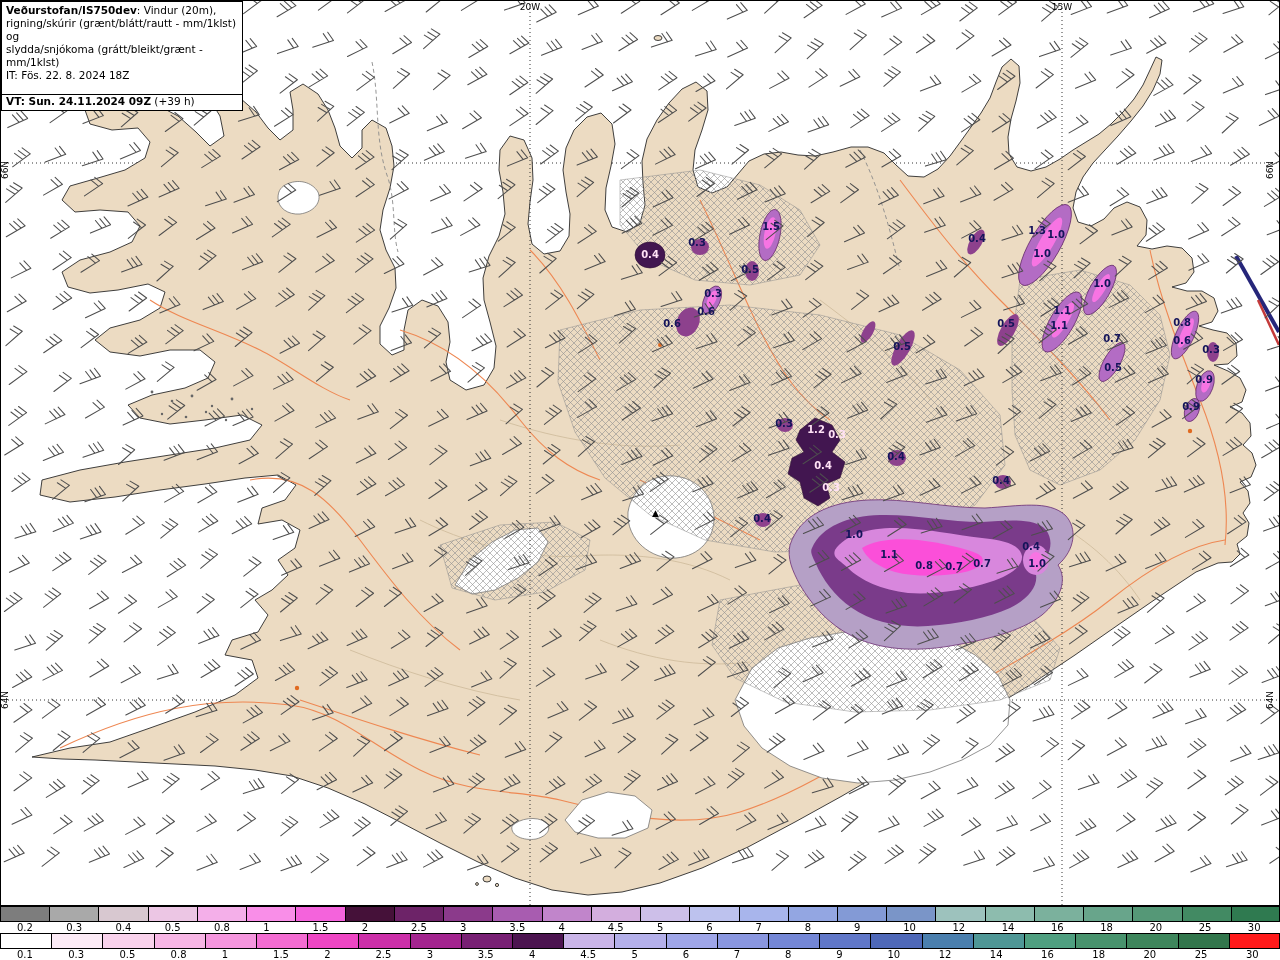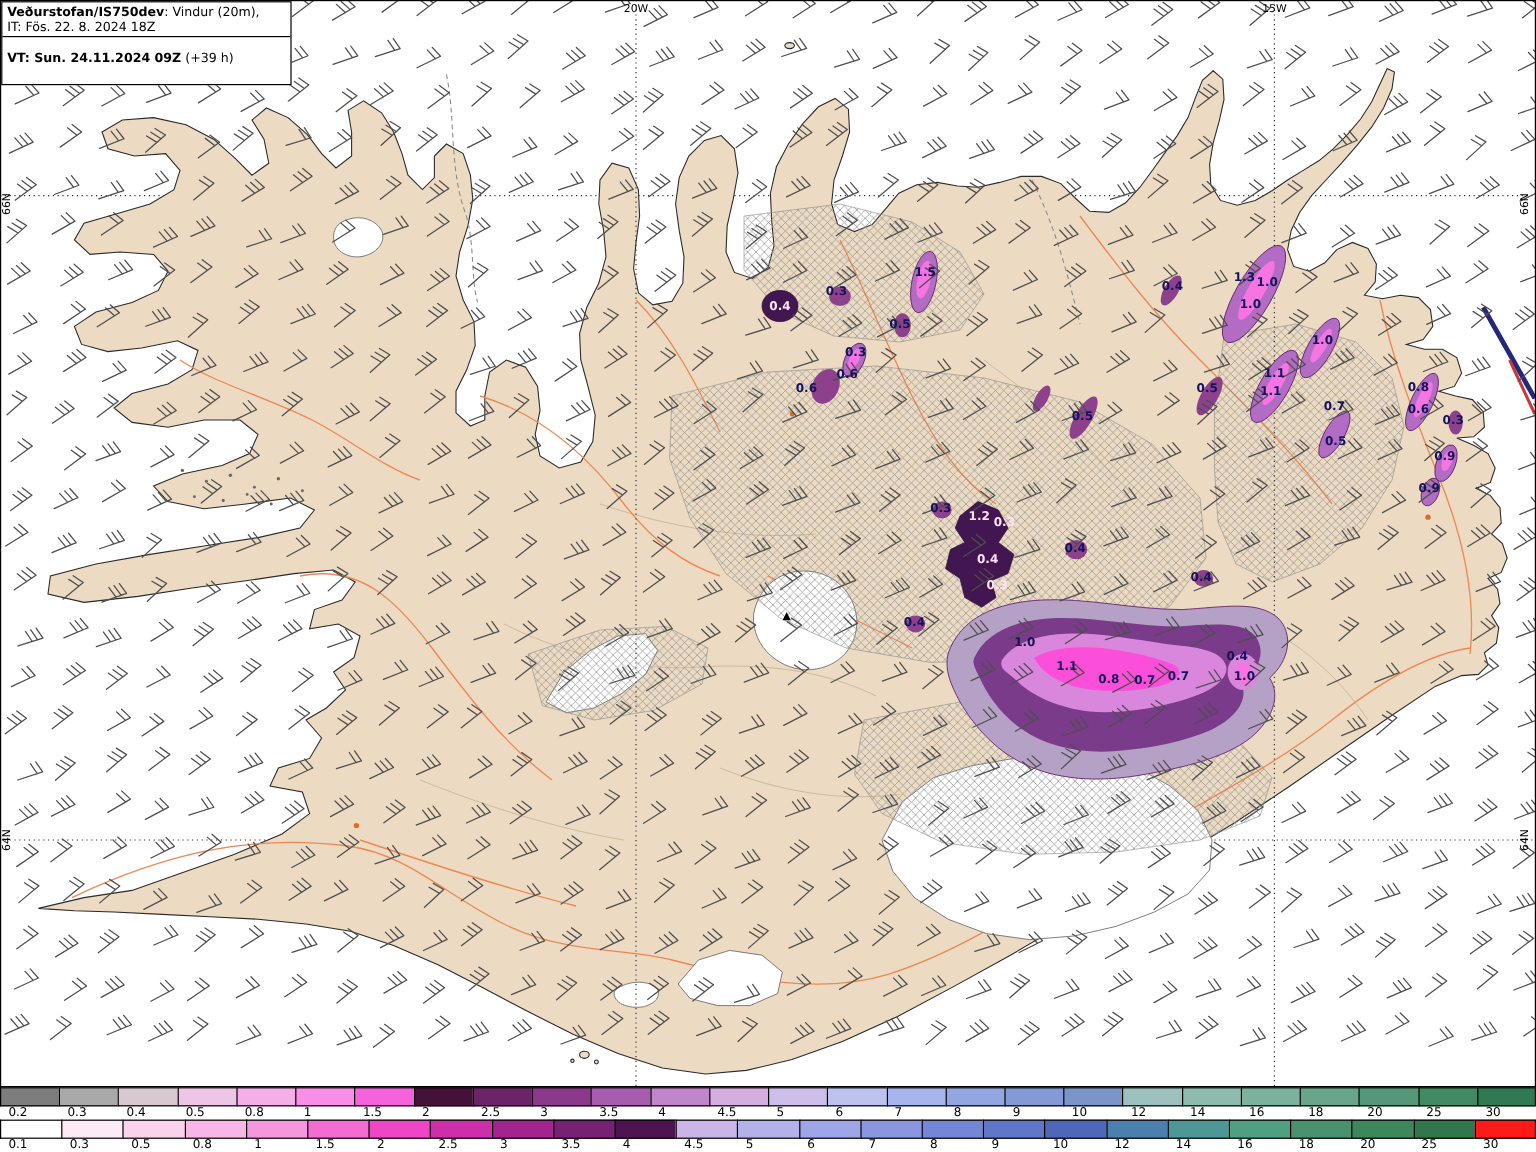--- a/index.html
+++ b/index.html
@@ -24,28 +24,28 @@
   .pk-pink{fill:#d887dd;}
   .pk-core{fill:#f774e3;}
   .pk-bright{fill:#fb4fd9;}
   .pk-med{fill:#8d418d;}
   .pk-dark{fill:#421650;stroke:#2b0d33;stroke-width:0.6;}
   .pk-outer{fill:#b36cc4;stroke:#5e2364;stroke-width:0.7;}
   .town{fill:#e06a20;}
   
   .titlebox{position:absolute;top:1px;left:1px;width:242px;background:#fff;border:1px solid #000;
             font-size:10.5px;line-height:13px;padding:2px 4px;box-sizing:border-box;}
-  .titlebox .vt{border-top:1px solid #000;margin:0 -4px 0;padding:12px 4px;}
+  .titlebox .vt{border-top:1px solid #000;margin:12px -4px 0;padding:0 4px;}
   
   .cbars{width:1280px;}
   .cbar{display:flex;width:1280px;height:27px;background:#fff;}
   .cbar-cell{flex:1 1 0;min-width:0;}
   .cbar-cell .sw{height:16px;box-sizing:border-box;border-top:1px solid #000;border-bottom:1px solid #000;border-left:1px solid #000;}
   .cbar-cell:last-child .sw{border-right:1px solid #000;}
-  .cbar-cell .lb{font-size:10px;line-height:11px;padding-left:7px;white-space:nowrap;}
+  .cbar-cell .lb{font-size:10px;line-height:11px;padding-left:17px;white-space:nowrap;}
 </style>
 </head>
 <body>
 
 <div class="stage">
 
   <svg id="map-svg" width="1280" height="906" viewBox="0 0 1280 906">
     <defs>
       <pattern id="xhatch" width="7" height="7" patternUnits="userSpaceOnUse">
         <path d="M0 7 L7 0" stroke="#909090" stroke-width="0.6"></path>
@@ -1046,20 +1046,22 @@
         <text x="1273" y="170" text-anchor="middle" class="elabel" transform="rotate(-90 1273 170)">66N</text>
         <text x="8" y="700" text-anchor="middle" class="elabel" transform="rotate(-90 8 700)">64N</text>
         <text x="1273" y="700" text-anchor="middle" class="elabel" transform="rotate(-90 1273 700)">64N</text>
       </g>
 
     <rect class="frame" x="0.5" y="0.5" width="1279" height="905"></rect>
   </svg>
 
   <div class="titlebox">
     <div><b>Veðurstofan/IS750dev</b><span>: Vindur (20m),</span></div>
+    <div>rigning/skúrir (grænt/blátt/rautt - mm/1klst) og</div>
+    <div>slydda/snjókoma (grátt/bleikt/grænt - mm/1klst)</div>
     <div>IT: Fös. 22. 8. 2024 18Z</div>
     <div class="vt"><b>VT: Sun. 24.11.2024 09Z</b><span> (+39 h)</span></div>
   </div>
 
   <div class="cbars">
     <div id="cbar1" class="cbar">
         <div class="cbar-cell">
           <div class="sw" style="background: rgb(125, 125, 125);"></div>
           <div class="lb">0.2</div>
         </div>

